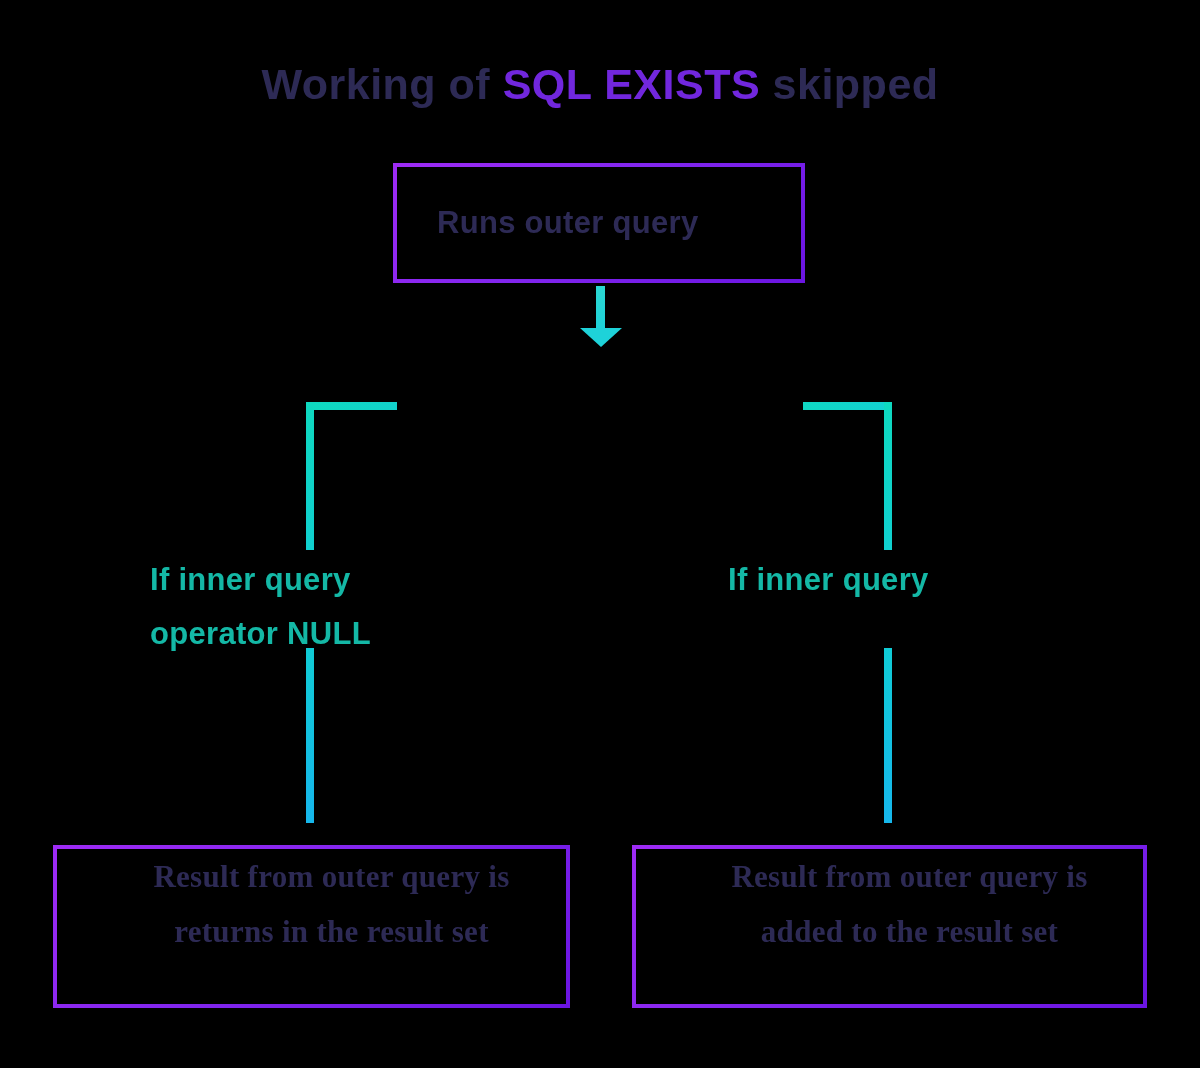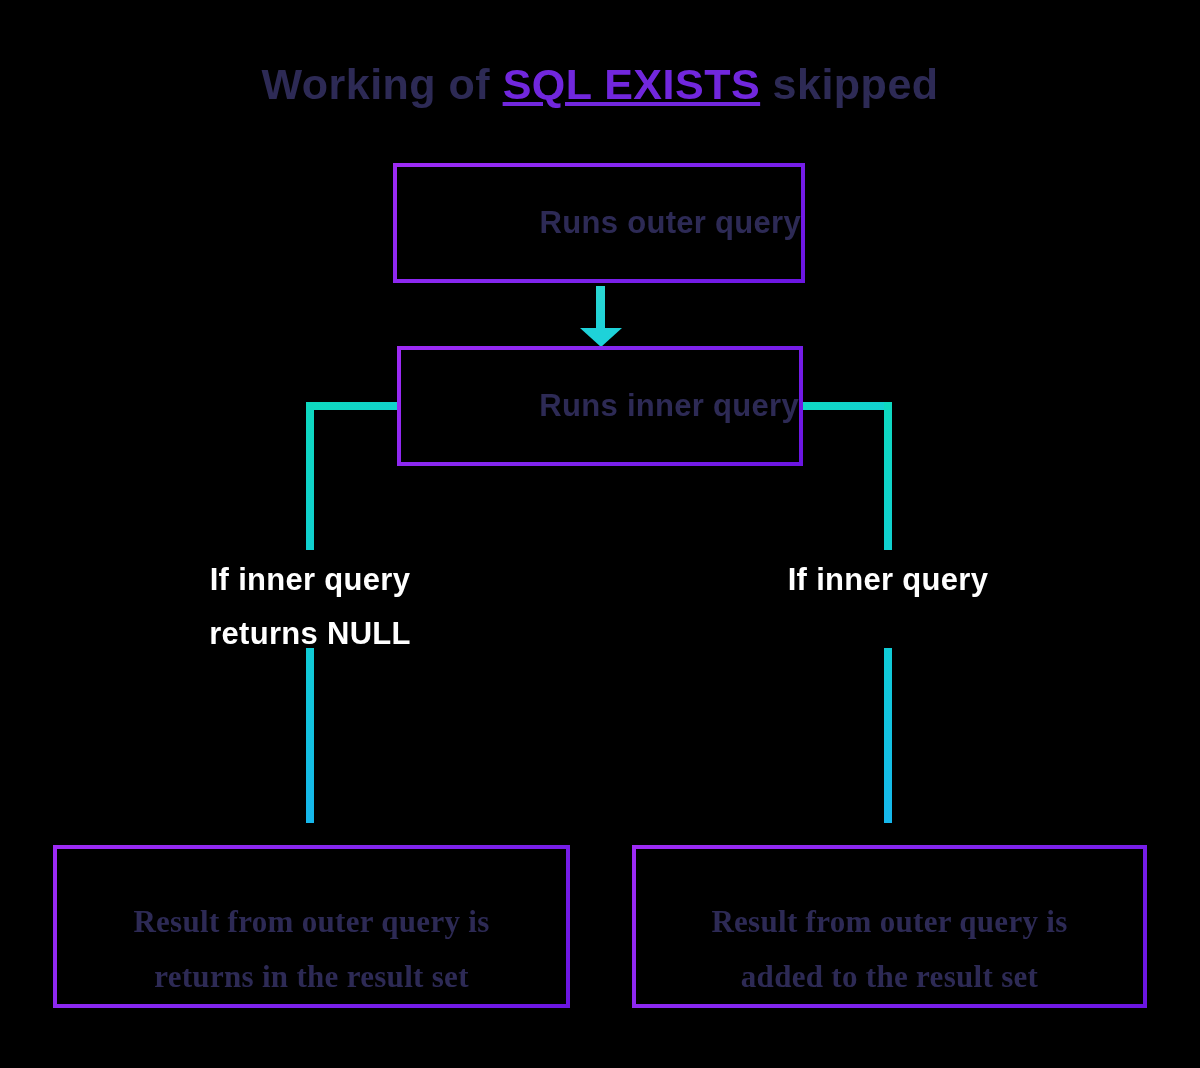--- a/index.html
+++ b/index.html
@@ -21,34 +21,35 @@
     left: 0;
     right: 0;
     top: 60px;
     margin: 0;
     text-align: center;
     font-size: 43px;
     letter-spacing: 0.5px;
     color: #2d2a55;
     font-weight: bold;
   }
-  .title .hl { color: #7127dd; text-decoration: underline; }
+  .title .hl { color: #7127dd; }
 
   .box {
     position: absolute;
     box-sizing: border-box;
     border: 4px solid #8a22ec;
     border-image: linear-gradient(140deg, #9e2bf5 0%, #8226ee 45%, #6b15e2 100%) 1;
     display: flex;
     align-items: center;
-    justify-content: flex-end;
+    justify-content: flex-start;
     text-align: center;
     color: #2d2a55;
     font-size: 31px;
     letter-spacing: 0.3px;
+    padding-left: 40px;
   }
   .box-outer { left: 393px; top: 163px; width: 412px; height: 120px; }
   .box-inner { left: 397px; top: 346px; width: 406px; height: 120px; }
   .box-skip  { left: 53px;  top: 845px; width: 517px; height: 163px; flex-direction: column; }
   .box-add   { left: 632px; top: 845px; width: 515px; height: 163px; flex-direction: column; }
   .box .bline { display: block; line-height: 55px; font-family: Liberation Serif, serif; }
 
   
   .vline {
     position: absolute;
@@ -83,22 +84,22 @@
     border-left: 21px solid transparent;
     border-right: 21px solid transparent;
     border-top: 19px solid #1ed2d9;
   }
 
   
   .cond {
     position: absolute;
     width: 320px;
     top: 553px;
-    text-align: center;
-    color: #ffffff;
+    text-align: left;
+    color: #14b8a6;
     font-size: 31px;
     letter-spacing: 0.3px;
   }
   .cond .cline { display: block; line-height: 54px; }
   .cond-left  { left: 150px; }
   .cond-right { left: 728px; }
 </style>
 </head>
 <body>
 
@@ -106,35 +107,32 @@
 
   <h1 class="title"><span>Working of </span><span class="hl">SQL EXISTS</span><span> skipped</span></h1>
 
   <div class="box box-outer">
     <span>Runs outer query</span>
   </div>
 
   <div class="arrow-stem"></div>
   <div class="arrow-head"></div>
 
-  <div class="box box-inner">
-    <span>Runs inner query</span>
-  </div>
 
   <div class="hline hline-left"></div>
   <div class="vline vline-left-1"></div>
   <div class="vline vline-left-2"></div>
 
   <div class="hline hline-right"></div>
   <div class="vline vline-right-1"></div>
   <div class="vline vline-right-2"></div>
 
   <div class="cond cond-left">
     <span class="cline">If inner query</span>
-    <span class="cline">returns NULL</span>
+    <span class="cline">operator NULL</span>
   </div>
 
   <div class="cond cond-right">
     <span class="cline">If inner query</span>
   </div>
 
   <div class="box box-skip">
     <span class="bline">Result from outer query is</span>
     <span class="bline">returns in the result set</span>
   </div>

